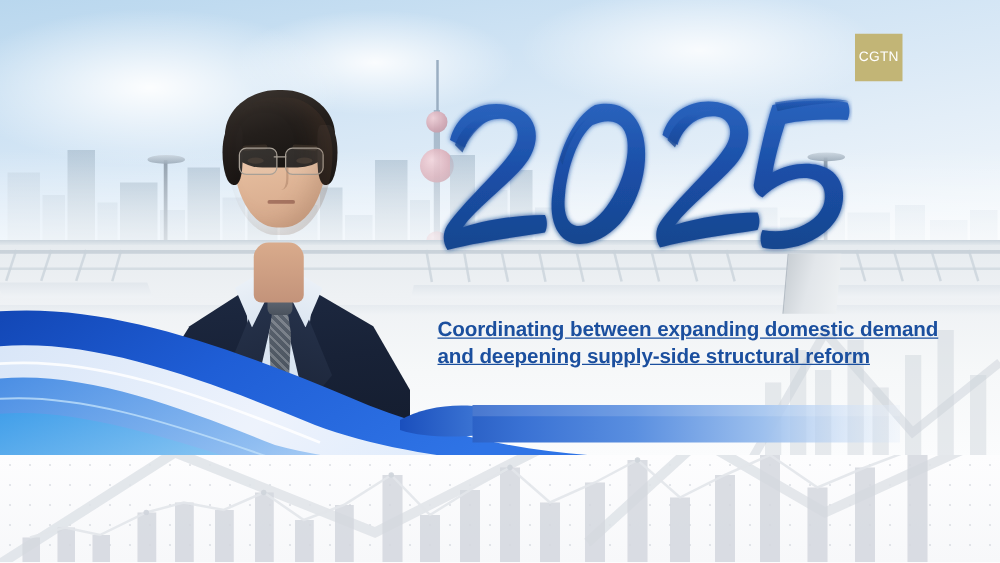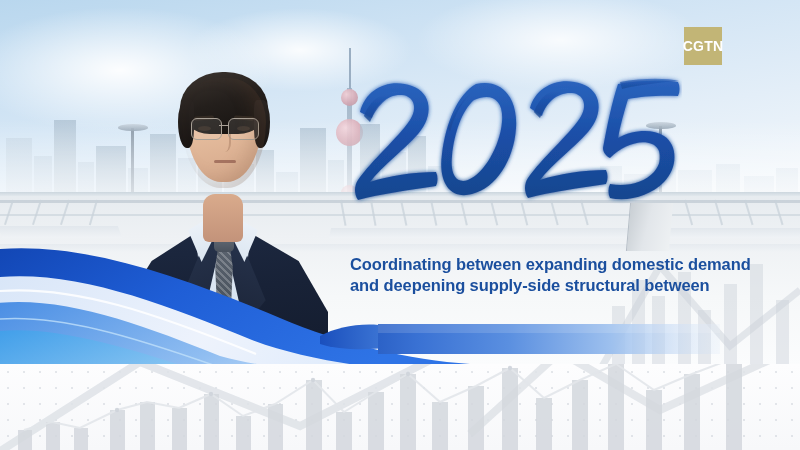--- a/index.html
+++ b/index.html
@@ -252,20 +252,21 @@
   
   .subtitle {
     position: absolute;
     left: 350px; top: 254px;
     width: 430px;
     font-size: 16.5px;
     line-height: 21px;
     font-weight: 700;
     color: #1b4f9e;
     letter-spacing: -0.1px;
+    text-decoration: underline;
   }
   .subtitle .l2 { display: block; }
 
   
   .ribbon { position: absolute; left: 320px; top: 314px; width: 400px; height: 52px; }
   .ribbon svg { display: block; width: 400px; height: 52px; }
   .ribbon-name {
     position: absolute;
     left: 100px; top: 12px;
     font-size: 24px;
@@ -285,22 +286,22 @@
     position: absolute;
     left: 684px; top: 27px;
     width: 38px; height: 38px;
     background: #c2b576;
     display: flex;
     align-items: center;
     justify-content: center;
   }
   .cgtn-logo span {
     color: #ffffff;
-    font-size: 14px;
-    font-weight: 700;
+    font-size: 11px;
+    font-weight: 400;
     letter-spacing: 0.2px;
   }
 
   
   .wm-band {
     position: absolute; left: 0; top: 364px; width: 800px; height: 86px;
     background: linear-gradient(180deg, #fdfdfe 0%, #f7f8fa 100%);
     overflow: hidden;
   }
   .wm-dots {
@@ -484,21 +485,21 @@
         <rect x="368" y="60" width="13" height="60"></rect>
         <rect x="394" y="34" width="13" height="86"></rect>
         <rect x="420" y="14" width="13" height="106"></rect>
         <rect x="446" y="50" width="13" height="70"></rect>
       </g>
     </svg>
   </div>
 
   <div class="subtitle">
     <span>Coordinating between expanding domestic demand</span>
-    <span class="l2">and deepening supply-side structural between</span>
+    <span class="l2">and deepening supply-side structural reform</span>
   </div>
 
   <div class="wave">
     <svg viewBox="0 0 480 145" xmlns="http://www.w3.org/2000/svg" aria-hidden="true">
       <defs>
         <linearGradient id="wDark" x1="0" y1="0" x2="1" y2="0.4">
           <stop offset="0%" stop-color="#1246b4"></stop>
           <stop offset="45%" stop-color="#1f5ed6"></stop>
           <stop offset="100%" stop-color="#2f74e6"></stop>
         </linearGradient>

